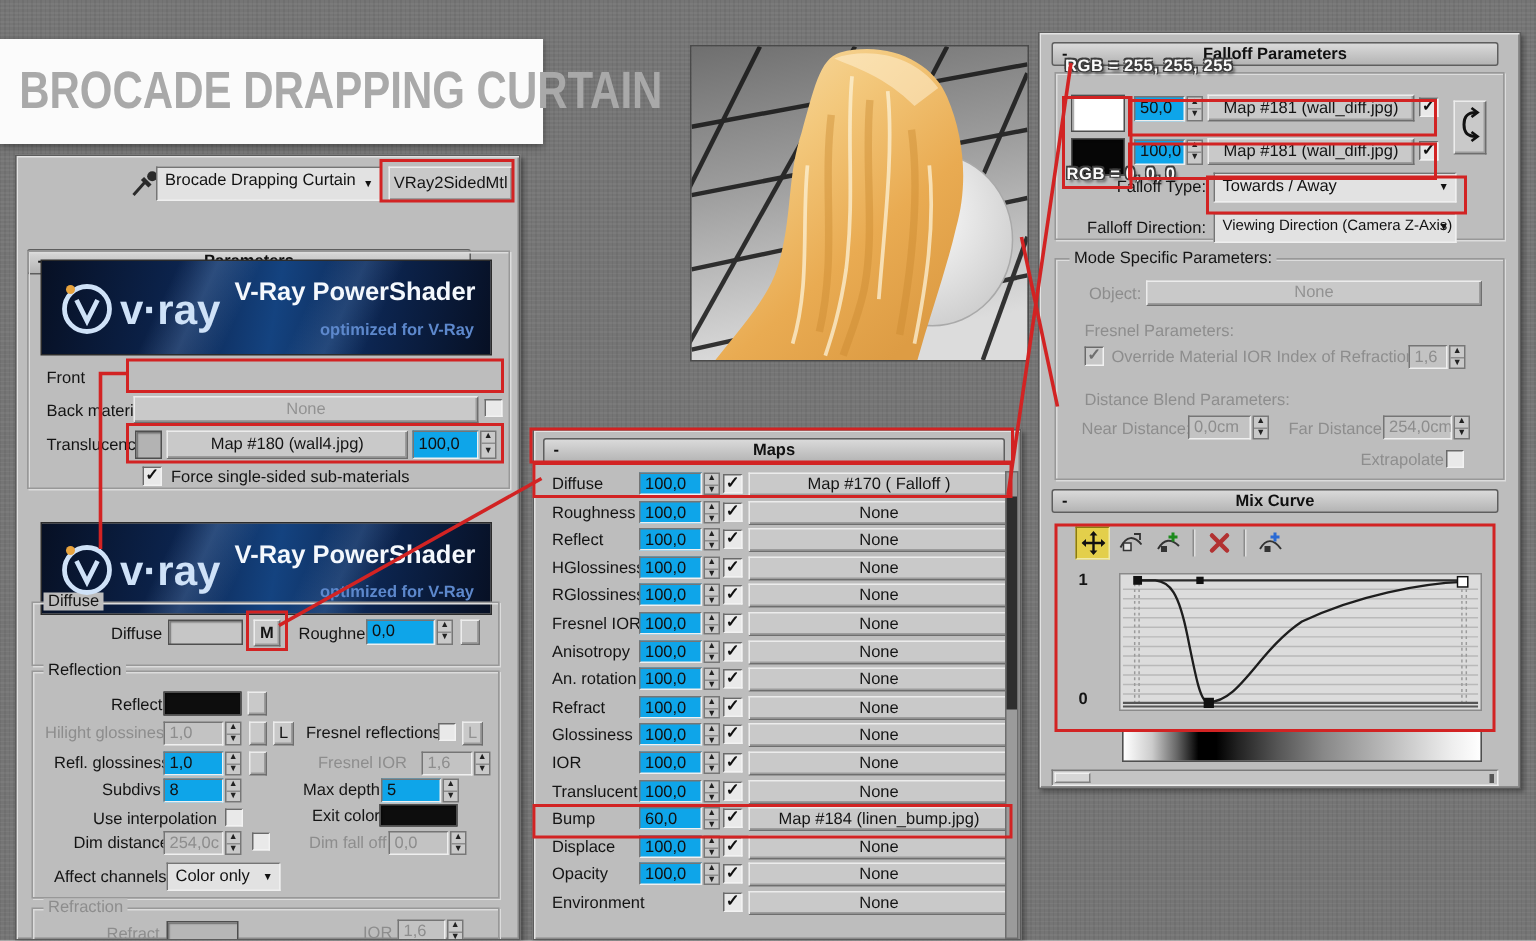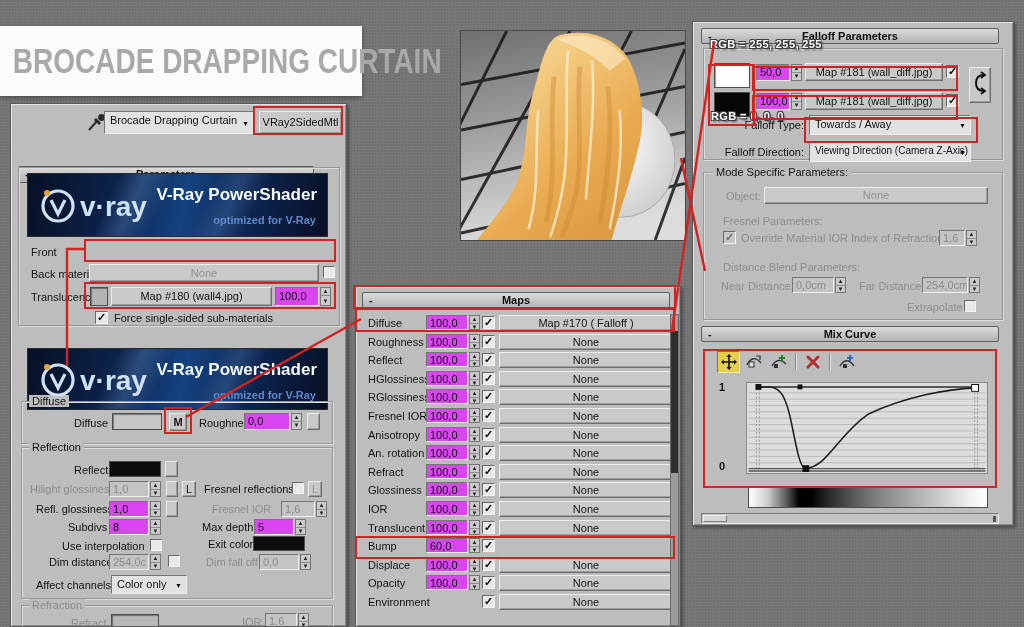--- a/index.html
+++ b/index.html
@@ -14,21 +14,21 @@
 .rollout{position:absolute;background:linear-gradient(#dadada,#b4b4b4);border:1px solid #5e5e5e;border-radius:2px;
  font-size:11px;font-weight:bold;color:#101010;text-align:center;}
 .rollout::before{content:"-";position:absolute;left:6px;top:0;font-weight:bold;}
 .lbl{position:absolute;font-size:11px;color:#141414;white-space:nowrap;}
 .lbl.dis{color:#8d8d8d;}
 .lbl.r{text-align:right;}
 .btn{position:absolute;display:block;background:#c9c9c9;border:1px solid #6e6e6e;border-top-color:#ececec;border-left-color:#ececec;
  box-shadow:inset -1px -1px 0 #9c9c9c;font-size:11px;color:#141414;text-align:center;white-space:nowrap;overflow:hidden;
  font-family:"Liberation Sans",sans-serif;line-height:1.3;}
 .btn.dis{color:#929292;}
-.field{position:absolute;background:#d946ef;border:1px solid #757575;border-bottom-color:#efefef;border-right-color:#efefef;
+.field{position:absolute;background:#0ea5e9;border:1px solid #757575;border-bottom-color:#efefef;border-right-color:#efefef;
  font-size:11px;color:#111;padding:1px 3px;white-space:nowrap;overflow:hidden;}
 .field.dis{background:#c3c3c3;color:#8d8d8d;}
 .chk{position:absolute;width:13px;height:13px;background:#e9e9e9;border:1px solid #6a6a6a;border-bottom-color:#f2f2f2;border-right-color:#f2f2f2;
  font-size:11px;line-height:11px;text-align:center;font-weight:bold;color:#101010;}
 .chk.dis{background:#c7c7c7;}
 .chk.on::after{content:"✓";}
 .chk.dis.on::after{color:#6f6f6f;}
 .spin{position:absolute;width:11px;display:flex;flex-direction:column;justify-content:space-between;background:#c9c9c9;border:1px solid #777;}
 .spin::before,.spin::after{display:block;font-size:6px;line-height:7px;text-align:center;color:#222;}
 .spin::before{content:"▲";border-bottom:1px solid #8d8d8d;}
@@ -326,20 +326,21 @@
           <div class="field f">100,0</div>
           <div class="spin s"></div>
           <div class="chk c on"></div>
           <button class="btn b">None</button>
         </div>
         <div class="mrow">
           <span class="lbl2">Bump</span>
           <div class="field f">60,0</div>
           <div class="spin s"></div>
           <div class="chk c on"></div>
+          <button class="btn b">Map #184 (linen_bump.jpg)</button>
         </div>
         <div class="mrow">
           <span class="lbl2">Displace</span>
           <div class="field f">100,0</div>
           <div class="spin s"></div>
           <div class="chk c on"></div>
           <button class="btn b">None</button>
         </div>
         <div class="mrow">
           <span class="lbl2">Opacity</span>

